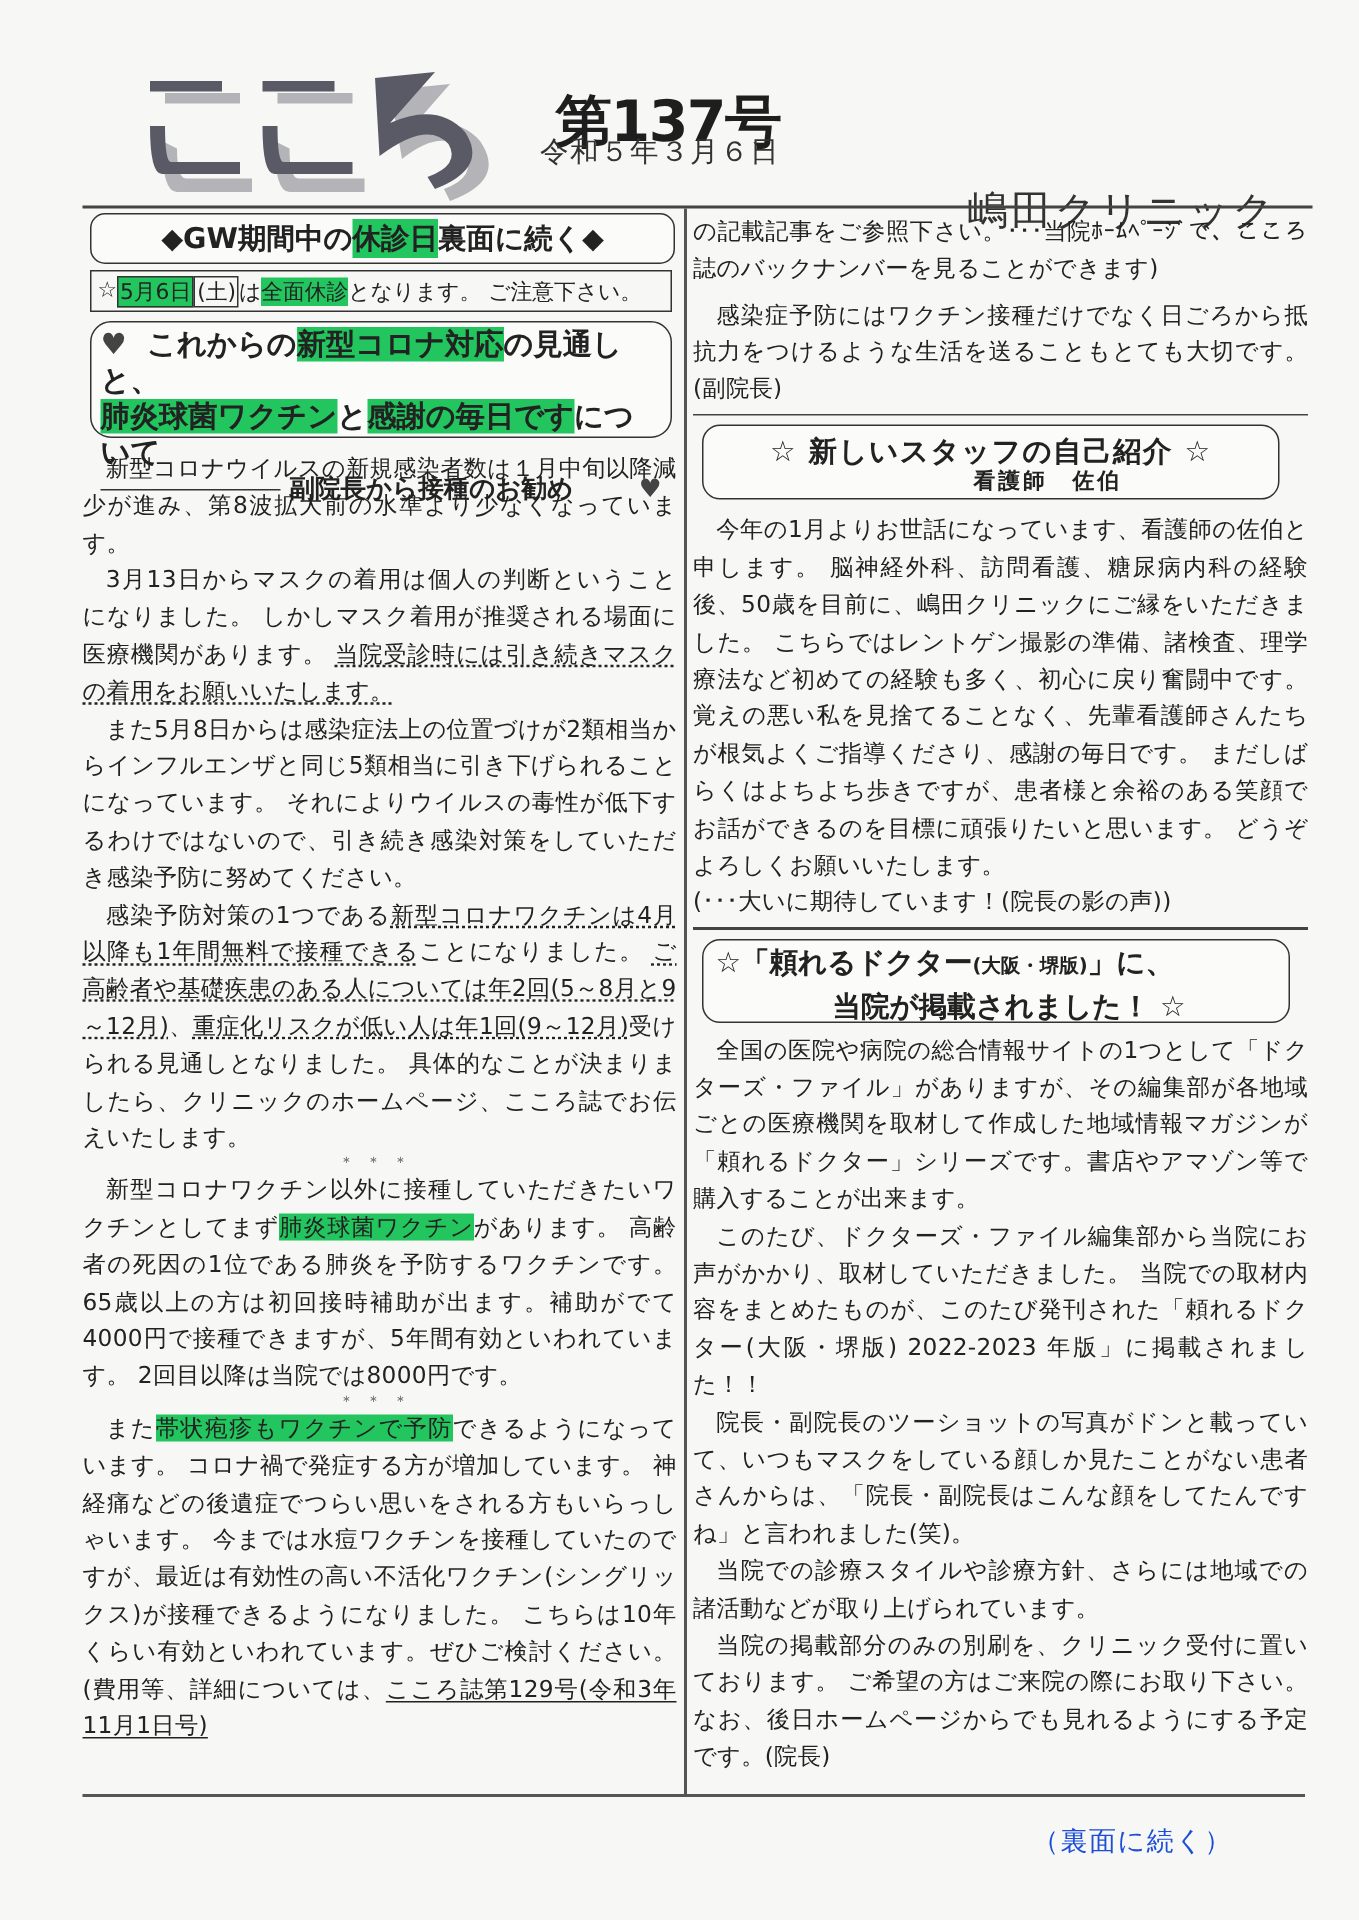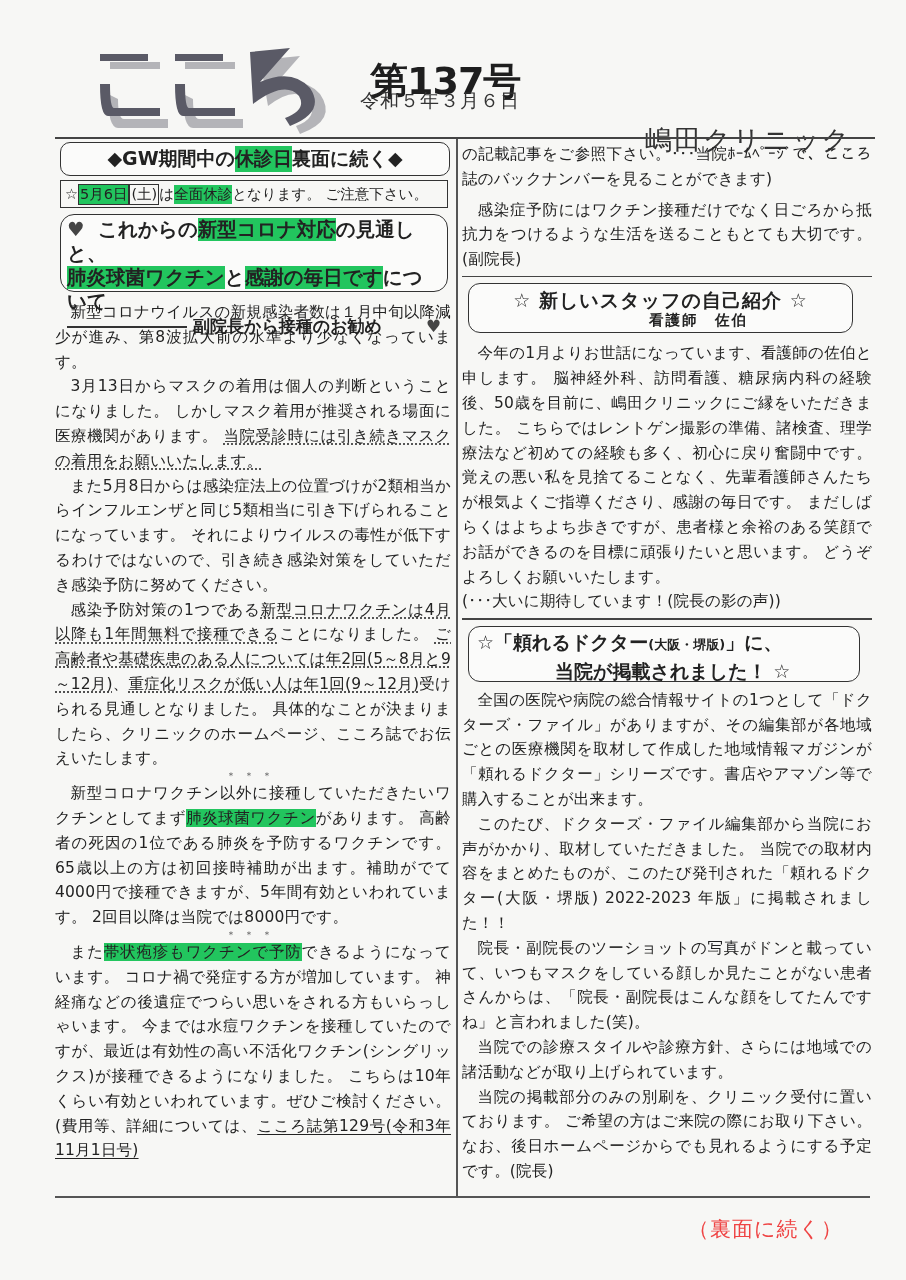--- a/index.html
+++ b/index.html
@@ -39,21 +39,21 @@
   .uline { text-decoration:underline; text-decoration-style:dotted; text-underline-offset:3px; }
   .uline-solid { text-decoration:underline; text-underline-offset:3px; }
 
   .staff-title { margin:6px 0 8px 6px; width:385px; height:50px; border-radius:12px; box-sizing:border-box; position:relative; }
   .staff-title .t { position:absolute; left:0; right:0; top:4px; text-align:center; font-size:19px; font-weight:bold; letter-spacing:1px; }
   .staff-title .sub { position:absolute; left:180px; top:27px; font-size:14.5px; font-weight:bold; letter-spacing:2px; }
   .doctor-title { margin:6px 0 6px 6px; width:392px; height:56px; border-radius:12px; box-sizing:border-box; position:relative;
     font-size:19px; font-weight:bold; line-height:26px; padding:2px 8px; }
   .doctor-title small { font-size:13px; }
   .sep { height:1.5px; background:#444; margin:4px 0 2px 0; }
-  .continued { position:absolute; left:688px; top:1215px; font-family:"DejaVu Serif","Liberation Serif",serif; font-size:21px; color:#ef4444; letter-spacing:1px; }
+  .continued { position:absolute; left:688px; top:1215px; font-family:"DejaVu Serif","Liberation Serif",serif; font-size:18px; color:#1d4ed8; letter-spacing:1px; }
 </style>
 </head>
 <body>
 
 <div class="masthead">
   <svg class="logo" viewBox="0 0 240 90">
 
     <g fill="#b4b4b8">
       <rect x="10" y="14" width="50" height="7"></rect>
       <path d="M8 46 q0 34 10 34 h50 v-9 h-44 q-6 0 -6 -20 z"></path>

